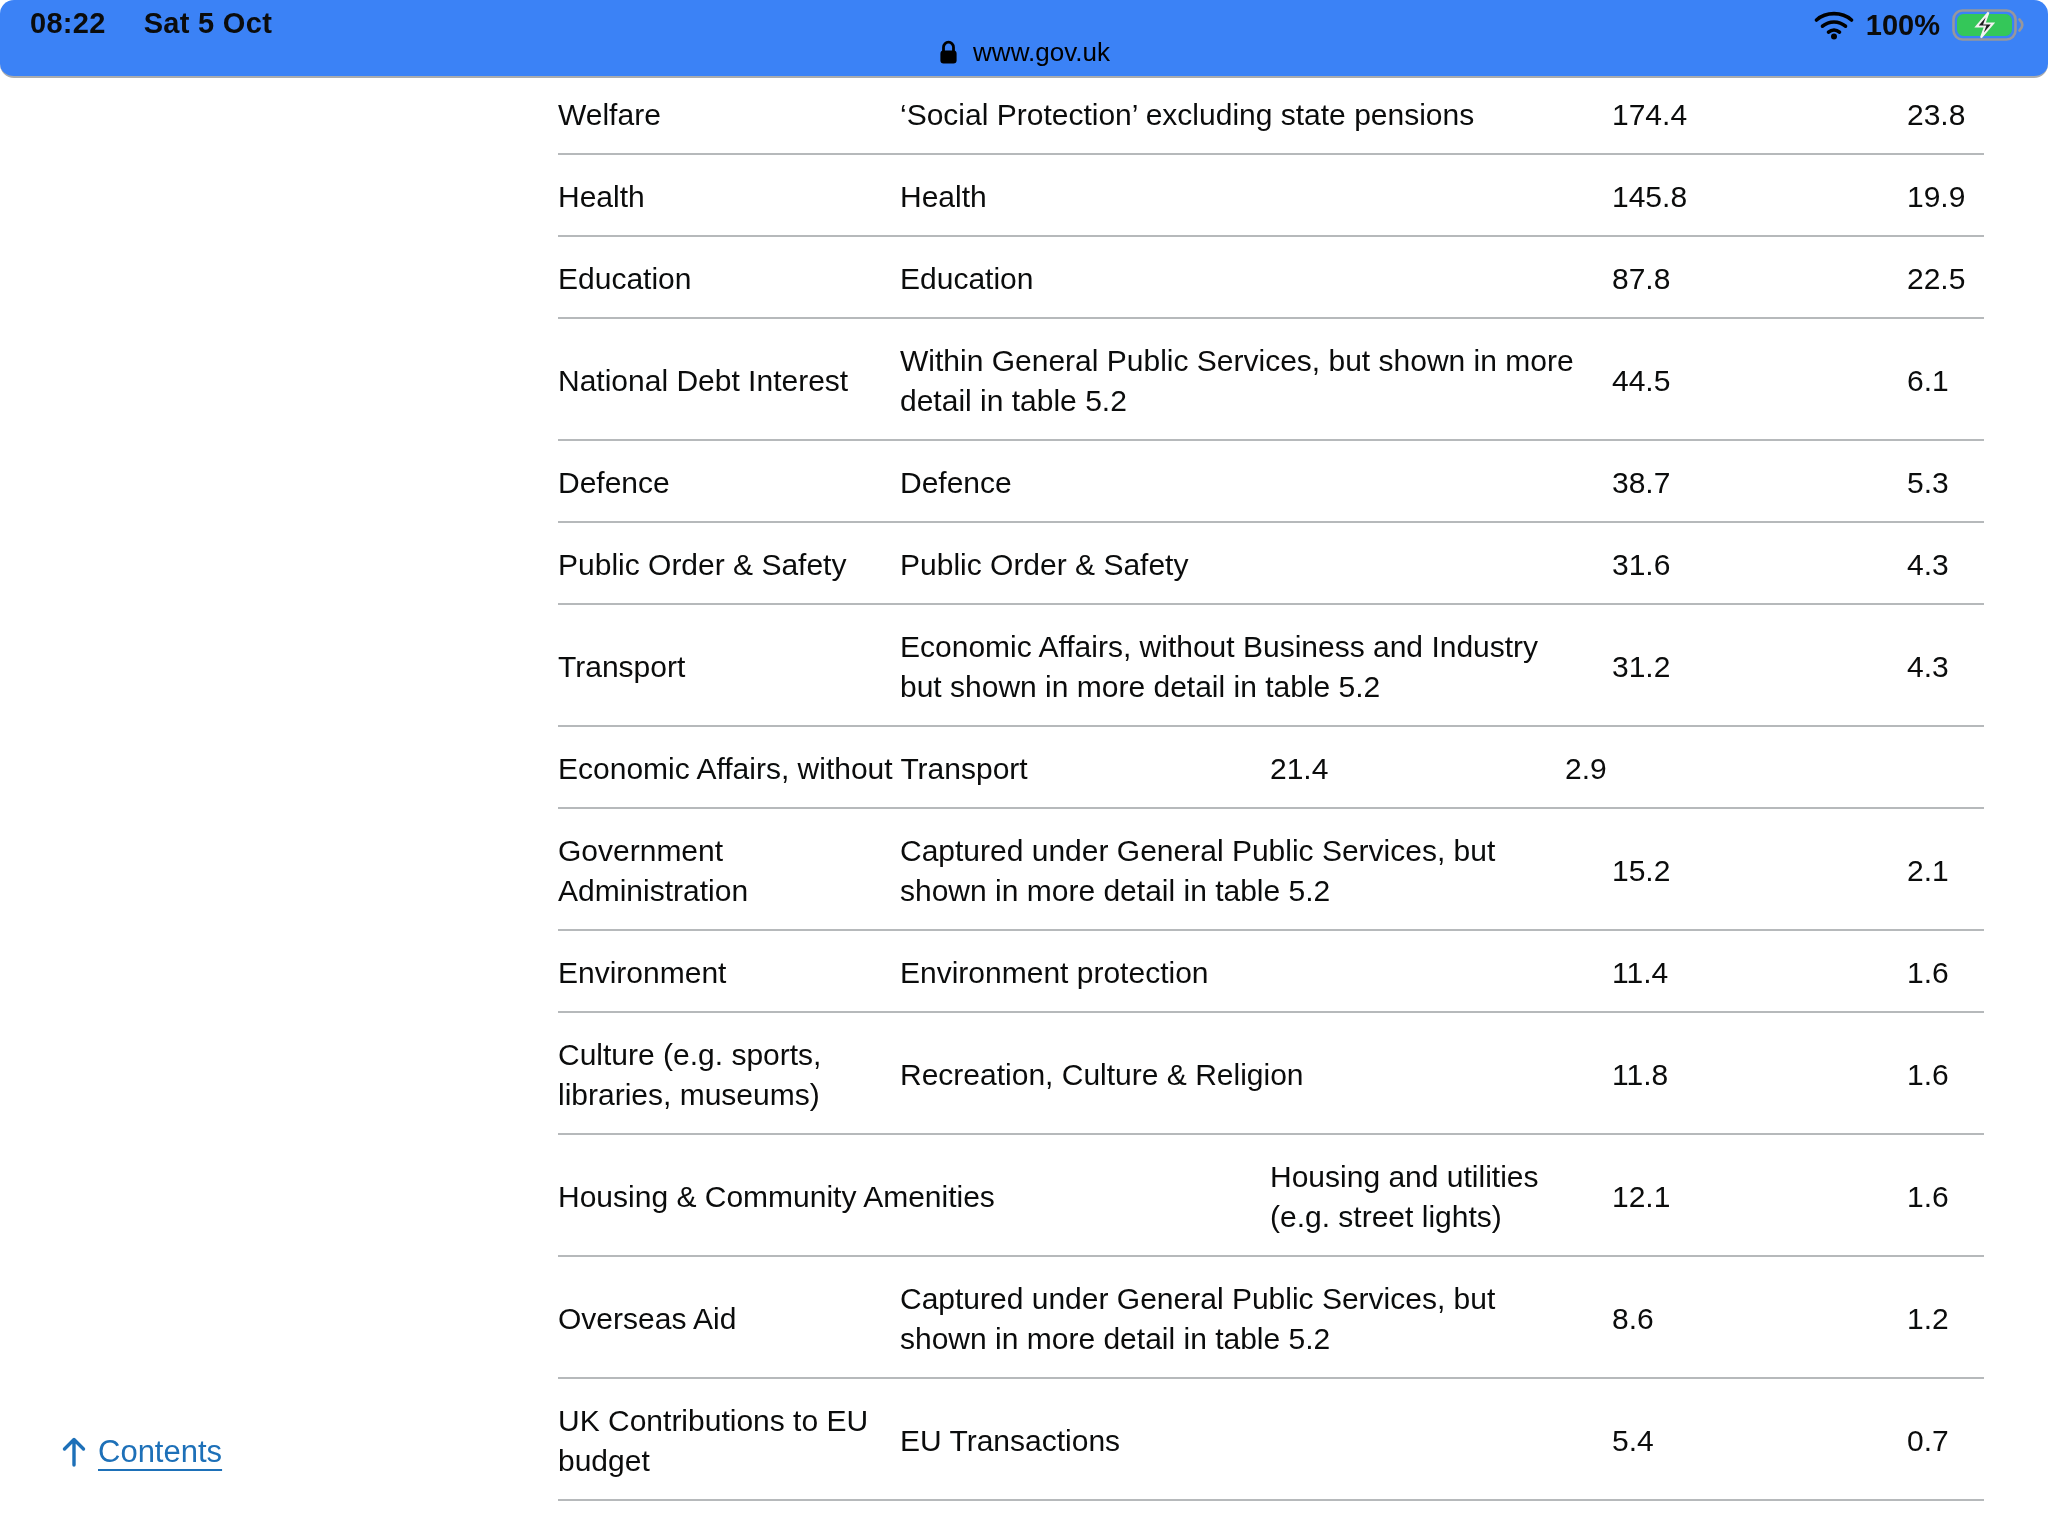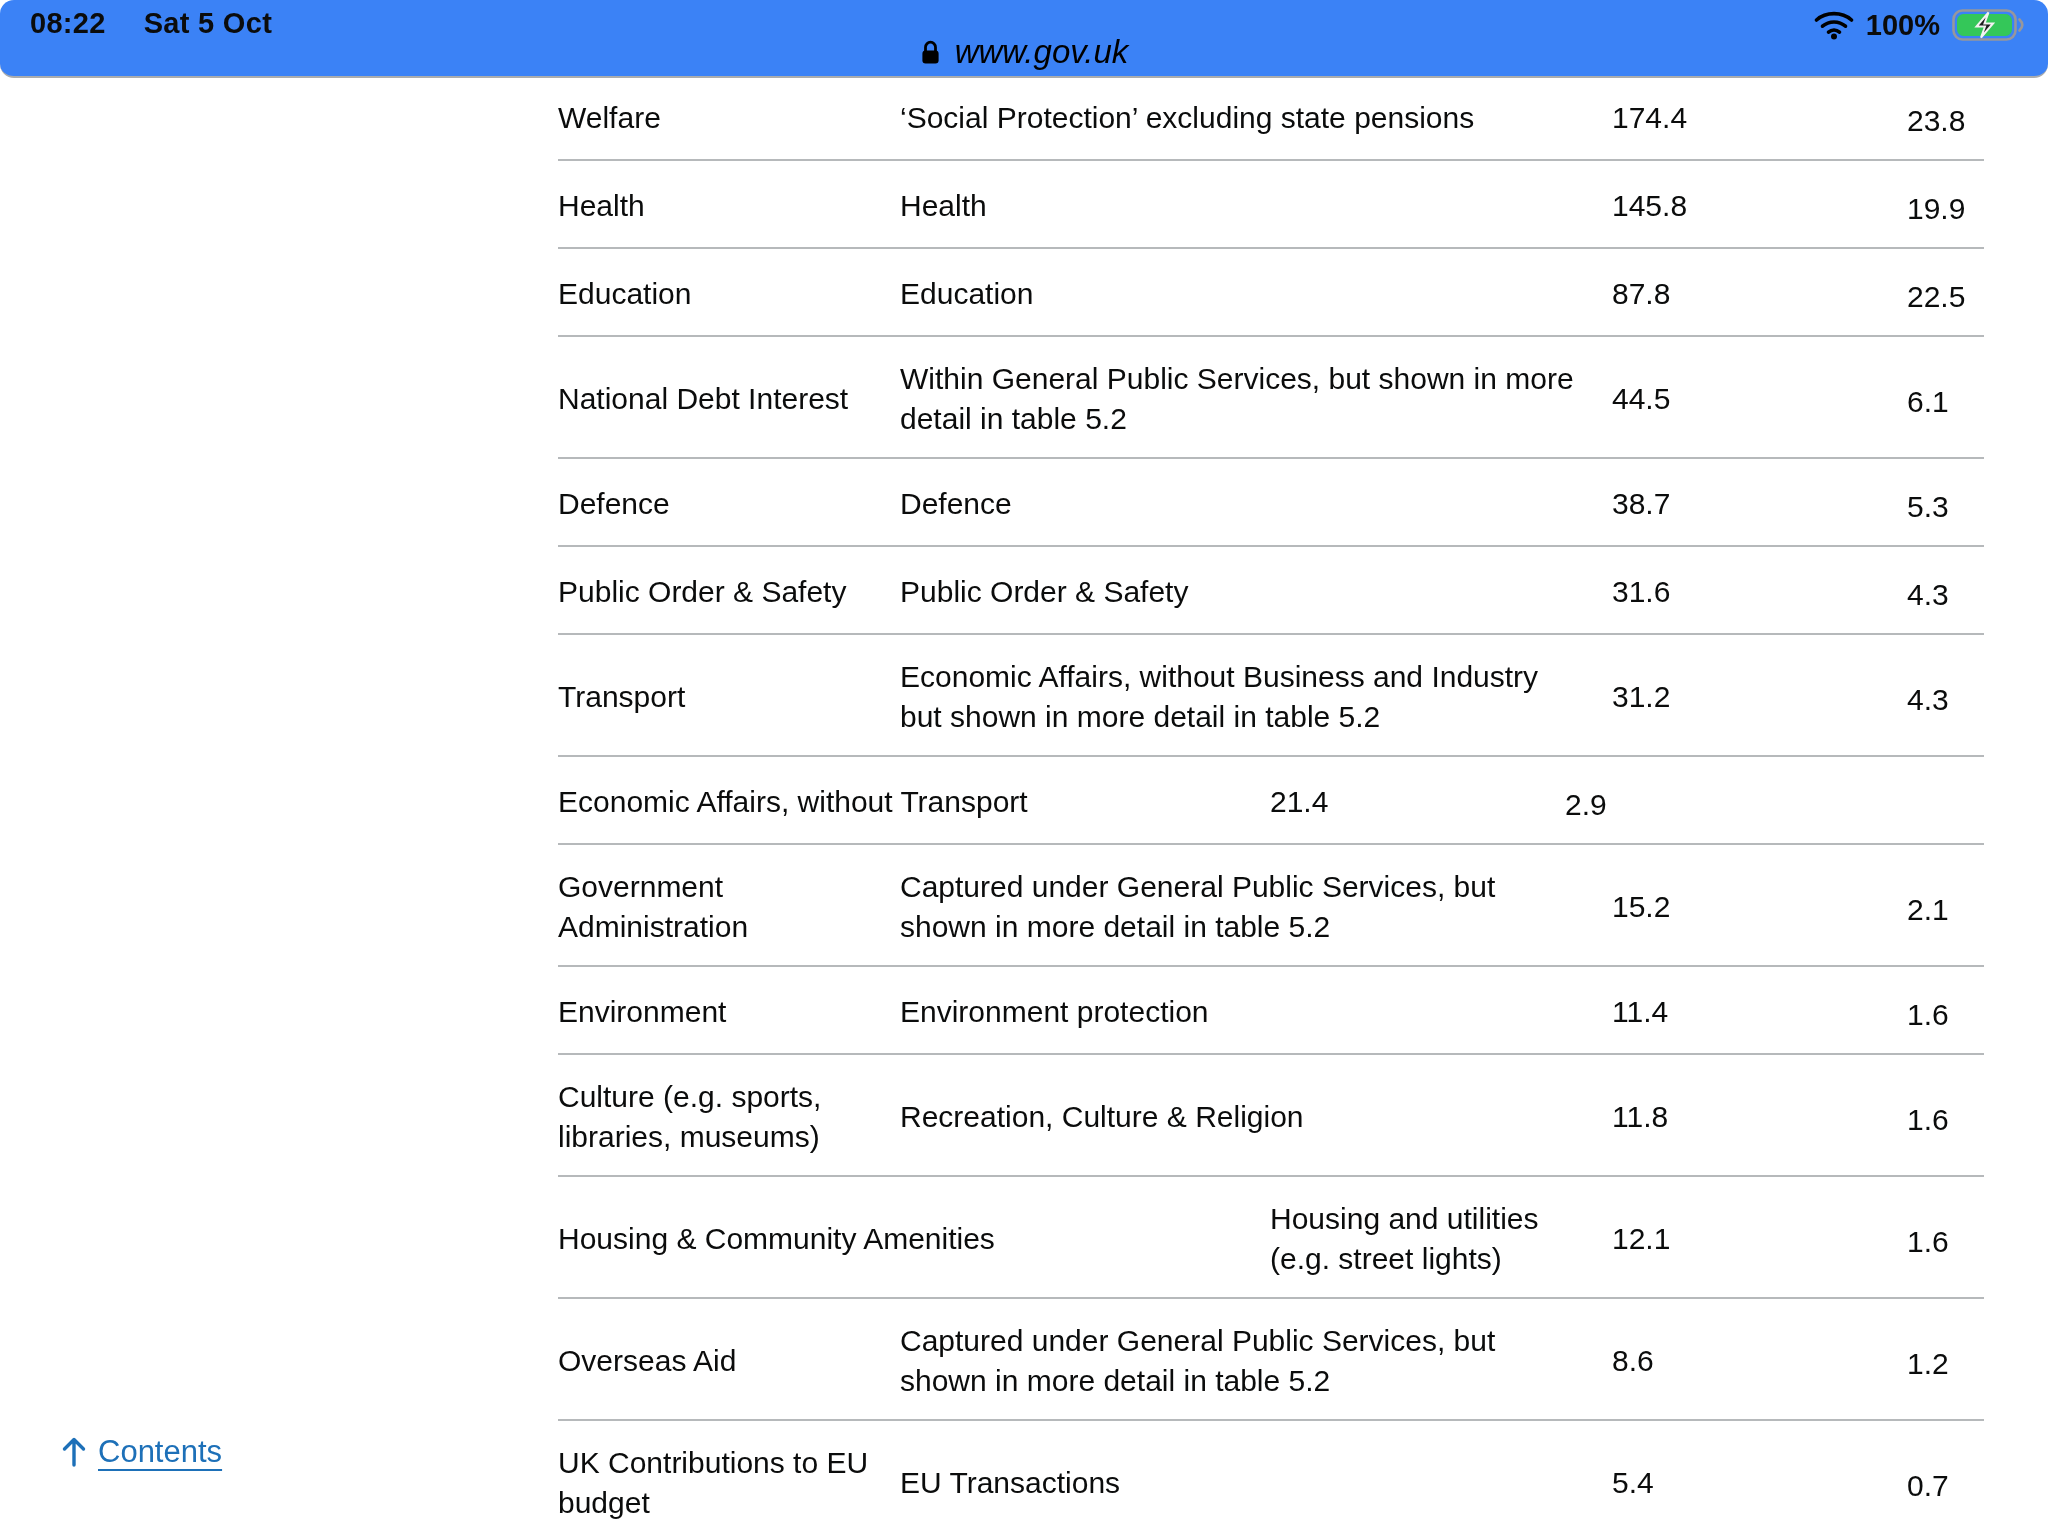--- a/index.html
+++ b/index.html
@@ -21,38 +21,38 @@
     position:absolute;left:30px;top:7px;font-size:29px;font-weight:600;
     display:flex;gap:38px;letter-spacing:.3px;
   }
   .status-right{
     position:absolute;right:20px;top:7px;display:flex;align-items:center;gap:12px;
     font-size:29px;font-weight:600;
   }
   .urlbar{
     position:absolute;top:34px;left:0;width:100%;height:36px;
     display:flex;align-items:center;justify-content:center;gap:14px;
-    font-size:33px;color:#000;font-style:italic;
+    font-size:26px;color:#000;
   }
   .icon{display:inline-flex;align-items:center;justify-content:center;}
 
   
   .table{
     position:absolute;left:558px;top:73px;width:1426px;z-index:1;
   }
   .tr{
     display:flex;align-items:center;
     border-bottom:2px solid #b6b9bb;
     padding:22px 0 18px 0;box-sizing:border-box;
   }
   .td{font-size:30px;line-height:40px;box-sizing:border-box;}
   .c1{width:342px;padding-right:22px;}
   .c2{width:712px;padding-right:32px;}
   .c3{width:295px;}
-  .c4{flex:1;margin-top:6px;}
+  .c4{flex:1;}
   .fn-link{
     font-size:20px;line-height:1;vertical-align:super;
     color:#1d70b8;text-decoration:underline;margin-left:6px;cursor:pointer;
   }
 
   
   .contents{
     position:absolute;left:60px;top:1434px;z-index:5;
     display:flex;align-items:center;gap:10px;
     color:#1d70b8;font-size:31px;cursor:pointer;text-decoration:none;

